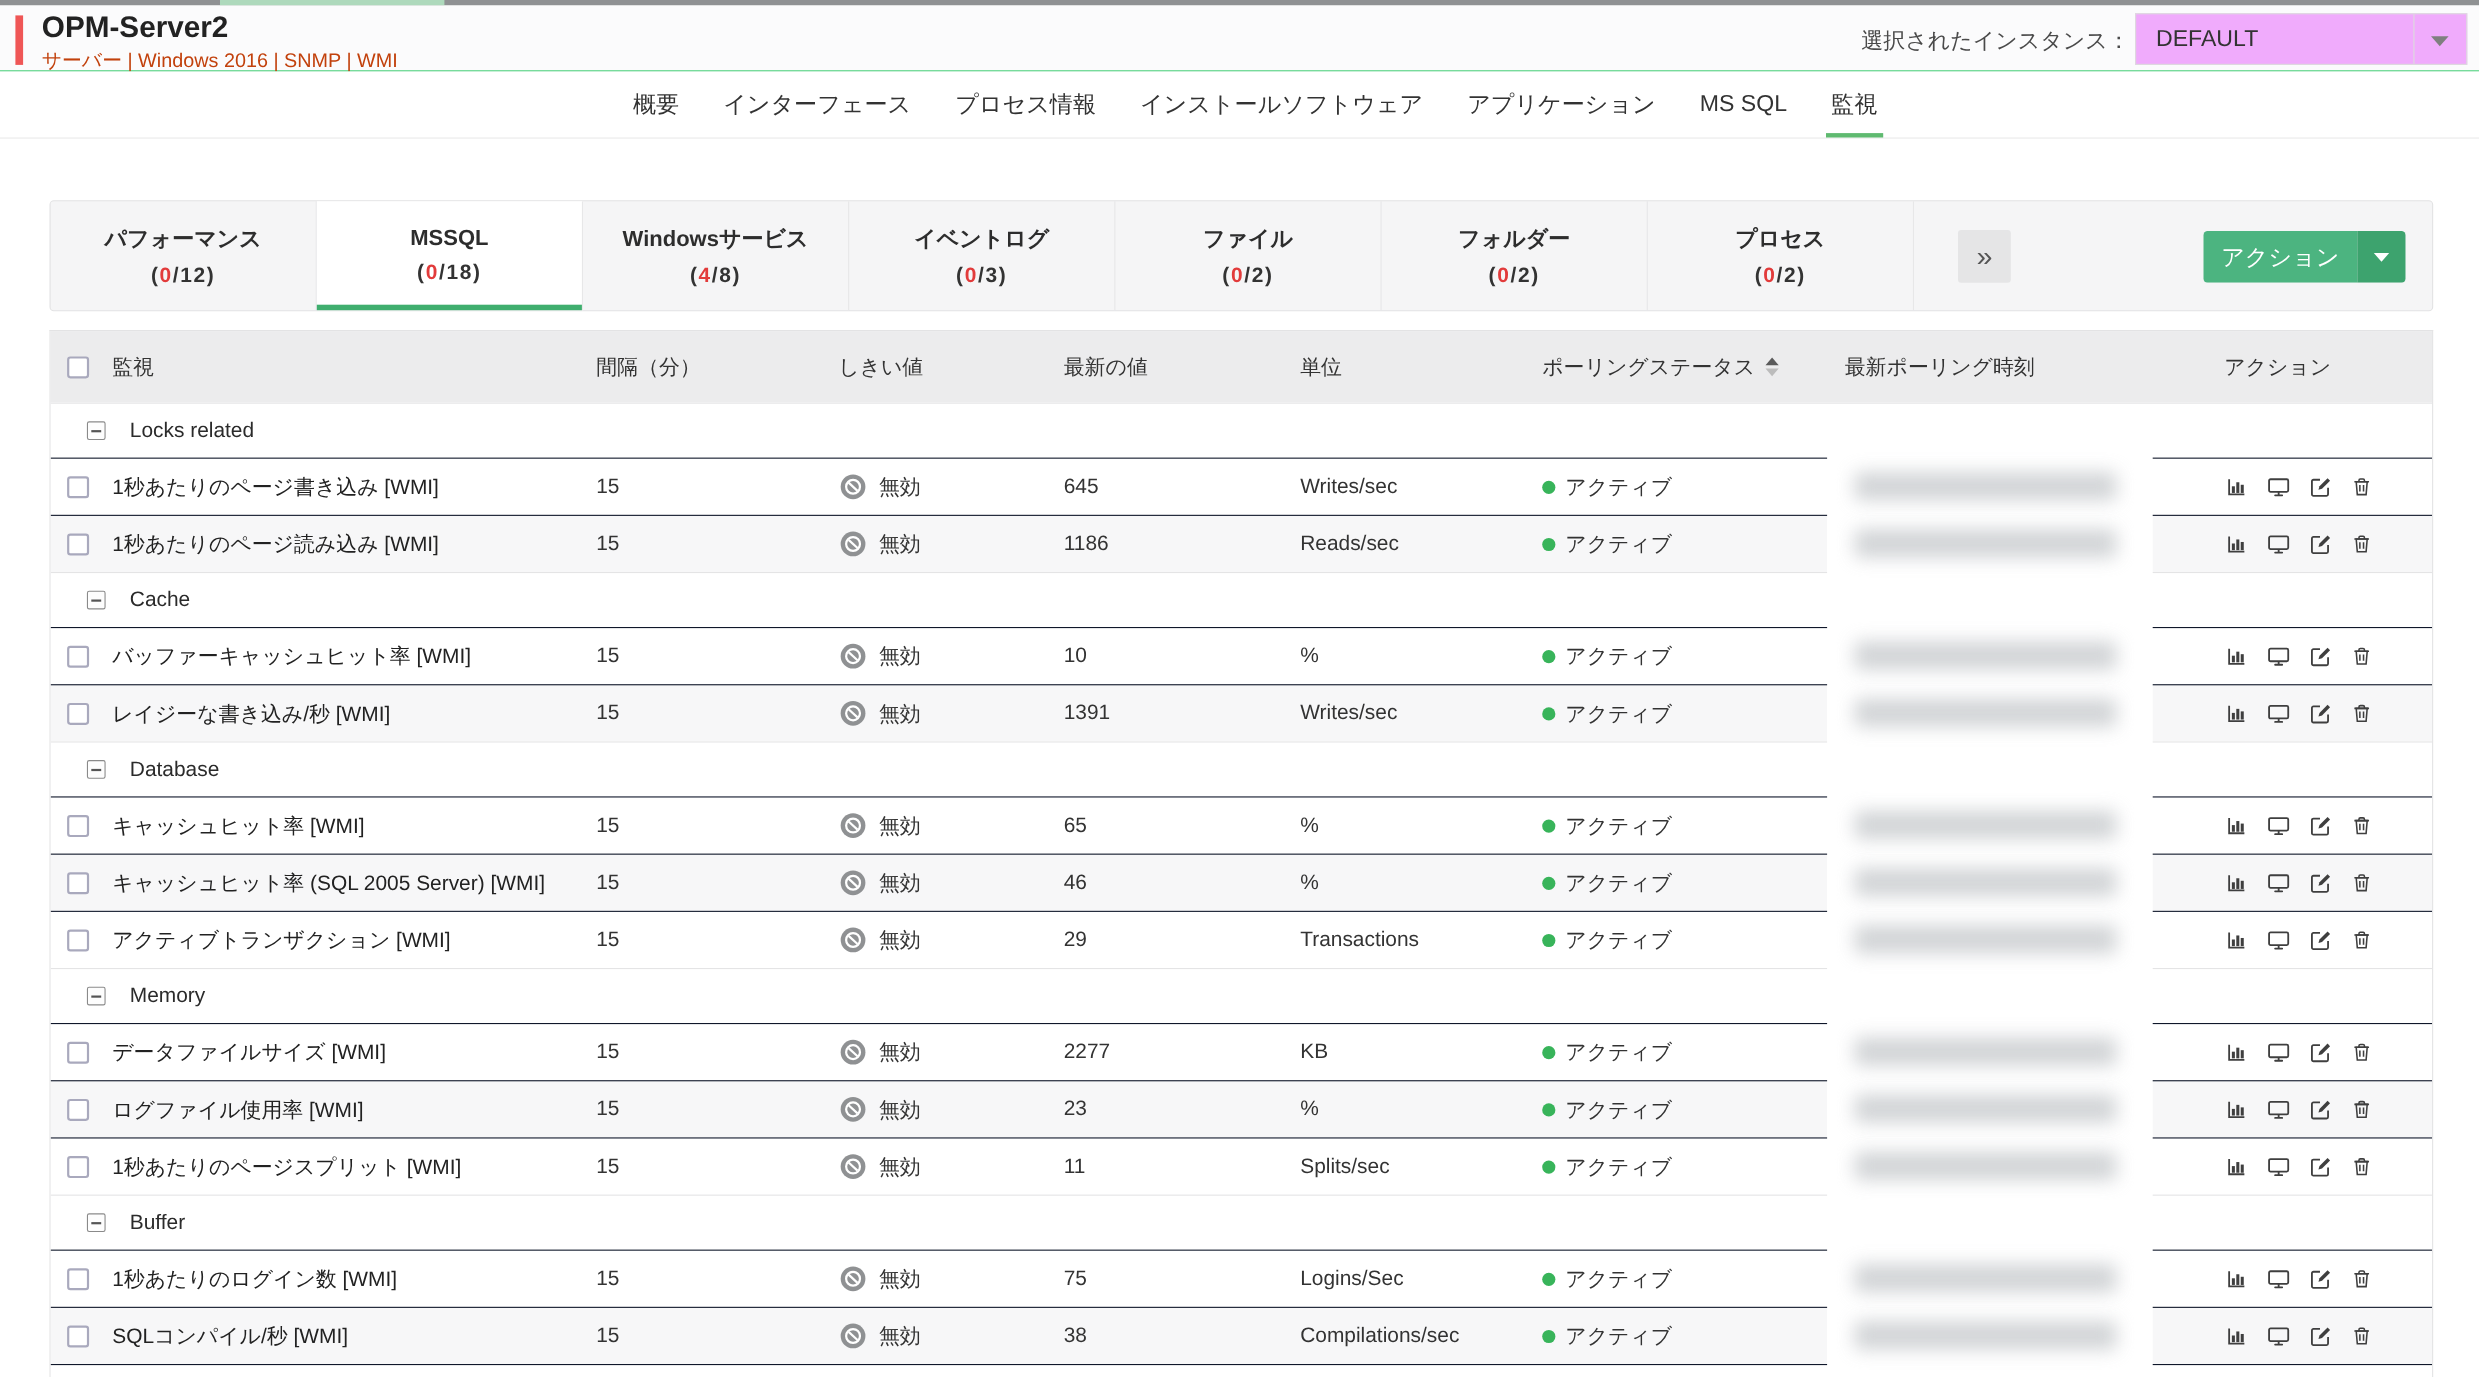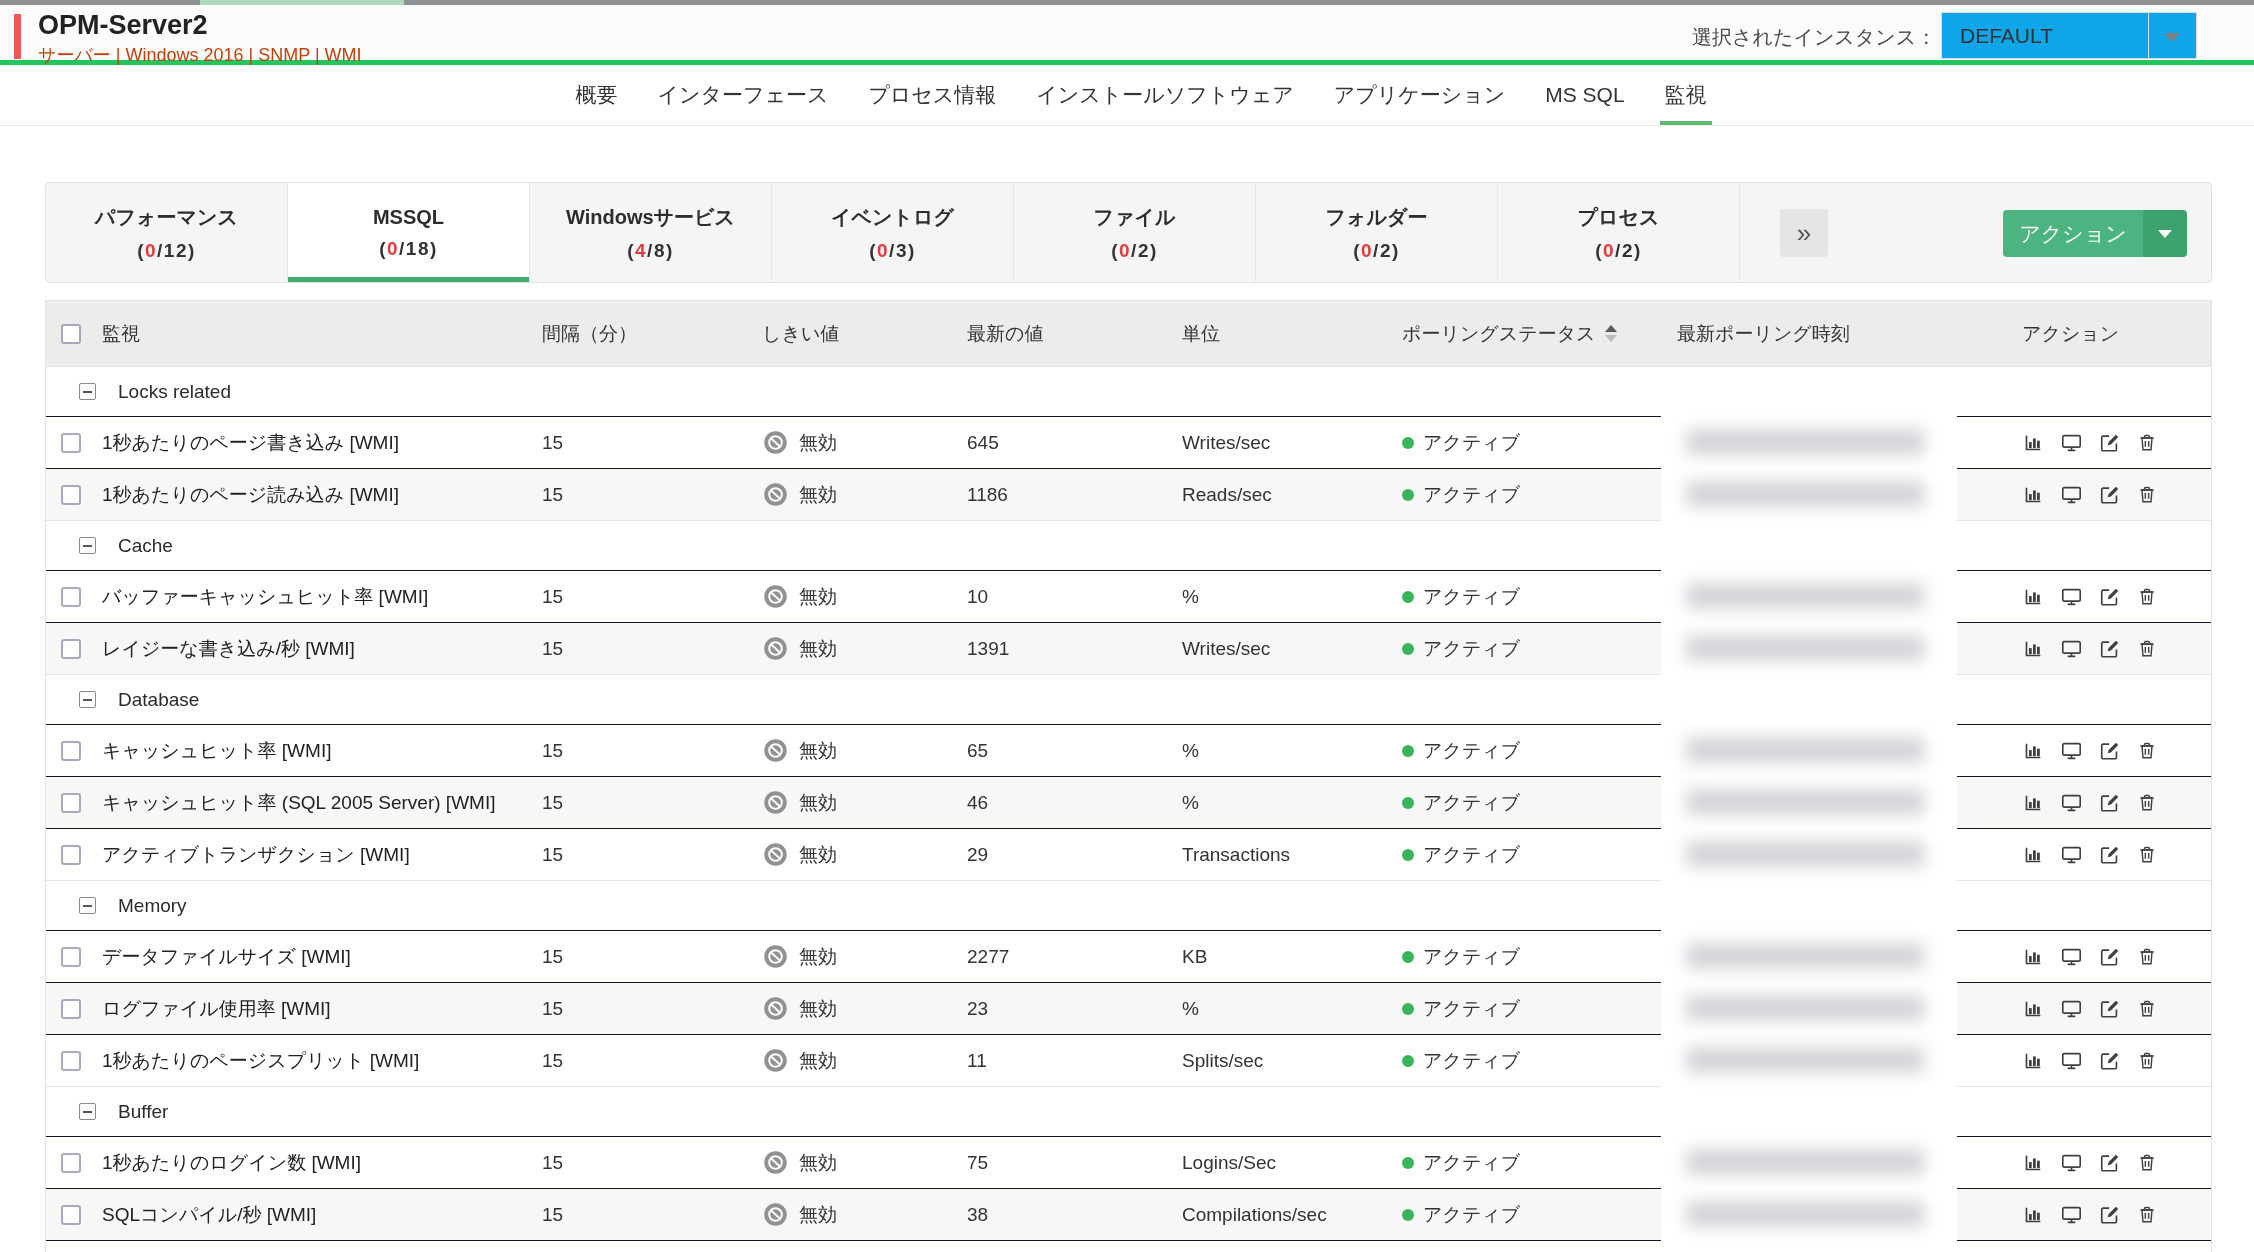--- a/index.html
+++ b/index.html
@@ -5,26 +5,26 @@
   * { box-sizing: border-box; margin: 0; padding: 0; }
   html,body { background:#fff; }
   body { font-family:"Liberation Sans","DejaVu Sans",sans-serif; }
   .page { position:relative; width:2254px; height:1252px; background:#fff; overflow:hidden; }
 
   
   .topstrip { position:absolute; left:0; top:0; width:100%; height:5px; background:#8f9193; }
   .topstrip-green { position:absolute; left:200px; top:0; width:204px; height:5px; background:#aed9bc; }
 
   
-  .header { position:absolute; left:0; top:5px; width:100%; height:60px; background:#fbfbfc; border-bottom:5px solid #22c55e; }
+  .header { position:absolute; left:0; top:5px; width:100%; height:60px; background:#fbfbfc; border-bottom:1px solid #22c55e; }
   .red-bar { position:absolute; left:14px; top:9px; width:7px; height:45px; background:#ef5656; }
   .title { position:absolute; left:38px; top:5px; font-size:27px; font-weight:bold; color:#222; }
   .subtitle { position:absolute; left:38px; top:38px; font-size:18px; color:#c2410c; }
   .instance-label { position:absolute; left:1692px; top:19px; font-size:20px; color:#4a4a4a; }
-  .instance-select { position:absolute; left:1941px; top:7px; width:256px; height:47px; background:#0ea5e9; border:1px solid #dcdcdc; cursor:pointer;text-align:right; }
+  .instance-select { position:absolute; left:1941px; top:7px; width:302px; height:47px; background:#f0abfc; border:1px solid #dcdcdc; cursor:pointer;text-align:right; }
   .instance-value { position:absolute; left:18px; top:11px; font-size:21px; color:#333; }
   .instance-caret-box { position:absolute; right:0; top:0; width:48px; height:100%; border-left:1px solid #dcdcdc; }
   .instance-caret { position:absolute; right:16px; top:20px; width:0; height:0; border-left:8px solid transparent; border-right:8px solid transparent; border-top:9px solid #7f7f7f; }
 
   
   .navbar { position:absolute; left:0; top:65px; width:100%; height:61px; background:#fff; border-bottom:1px solid #e9e9e9; display:flex; justify-content:center; align-items:stretch; gap:40px;padding-left:28px; }
   .nav-tab { position:relative; display:flex; align-items:center; font-size:21px; color:#333; cursor:pointer; }
   .nav-tab.active::after { content:""; position:absolute; left:-5px; right:-5px; bottom:0; height:4px; background:#5fba70; }
 
   

